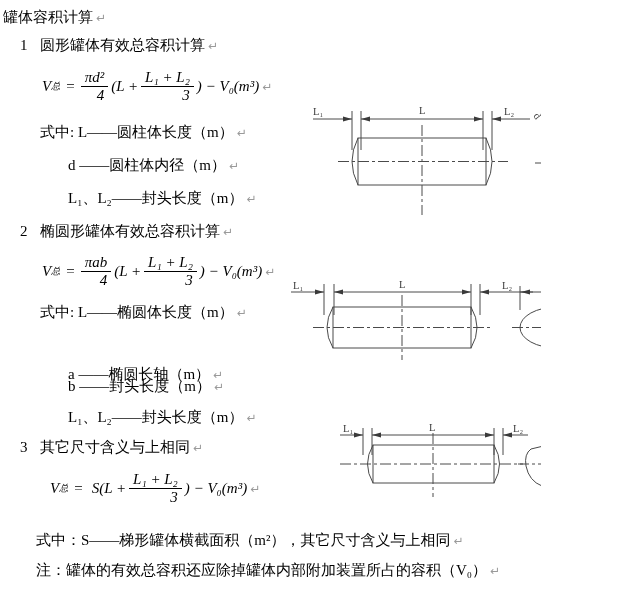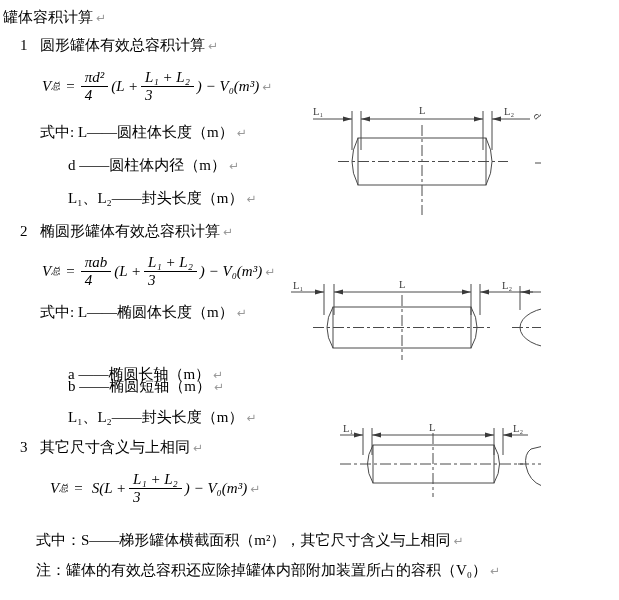--- a/index.html
+++ b/index.html
@@ -7,21 +7,21 @@
     position:relative;width:541px;height:600px;background:#ffffff;overflow:hidden;
     font-family:"Liberation Serif","DejaVu Serif",serif;color:#000;
   }
   .line{position:absolute;white-space:nowrap;font-size:15px;line-height:18px;}
   .secnum{display:inline-block;width:20px;}
   .pmark{color:#9a9a9a;font-size:12px;margin-left:3px;font-family:"DejaVu Sans",sans-serif;}
   
   .formula{position:absolute;display:flex;align-items:center;font-size:15px;font-style:italic;white-space:nowrap;}
   .formula .sub{font-size:9px;font-style:italic;}
   .formula .eq{margin:0 6px;font-style:normal;}
-  .frac{display:inline-flex;flex-direction:column;align-items:flex-start;line-height:17px;}
+  .frac{display:inline-flex;flex-direction:column;align-items:flex-end;line-height:17px;}
   .frac .num{padding:0 4px;border-bottom:1px solid #000;}
   .frac .den{padding:0 4px;}
   .mid{margin:0 3px;}
   .tail{margin-left:3px;}
   
   .dia{position:absolute;}
   .dia line,.dia path,.dia rect,.dia ellipse,.dia circle{stroke:#4a4a4a;stroke-width:1;fill:none;}
   .dia polygon{fill:#3a3a3a;stroke:none;}
   .dia text{font-family:"Liberation Serif","DejaVu Serif",serif;font-size:10.5px;fill:#3a3a3a;stroke:none;}
   .cl{stroke-dasharray:11 3 3 3;}
@@ -70,21 +70,21 @@
     <span class="frac">
         <span class="num">L₁ + L₂</span>
         <span class="den">3</span>
       </span>
     <span class="tail">) − V₀(m³)</span>
     <span class="pmark">↵</span>
   </div>
 
   <div class="line" style="left:40px;top:303px"><span>式中: L——椭圆体长度（m）</span><span class="pmark">↵</span></div>
   <div class="line" style="left:68px;top:365px"><span>a ——椭圆长轴（m）</span><span class="pmark">↵</span></div>
-  <div class="line" style="left:68px;top:377px"><span>b ——椭圆短轴（m）</span><span class="pmark">↵</span></div>
+  <div class="line" style="left:68px;top:377px"><span>b ——封头长度（m）</span><span class="pmark">↵</span></div>
   <div class="line" style="left:68px;top:408px"><span>L₁、L₂——封头长度（m）</span><span class="pmark">↵</span></div>
 
   <div class="line" style="left:20px;top:438px"><span class="secnum">3</span><span>其它尺寸含义与上相同</span><span class="pmark">↵</span></div>
 
   <div class="formula" style="left:50px;top:471px">
     <span>V</span>
       <span class="sub">总</span>
     <span class="eq">=</span>
     <span class="mid">S(L +</span>
     <span class="frac">

